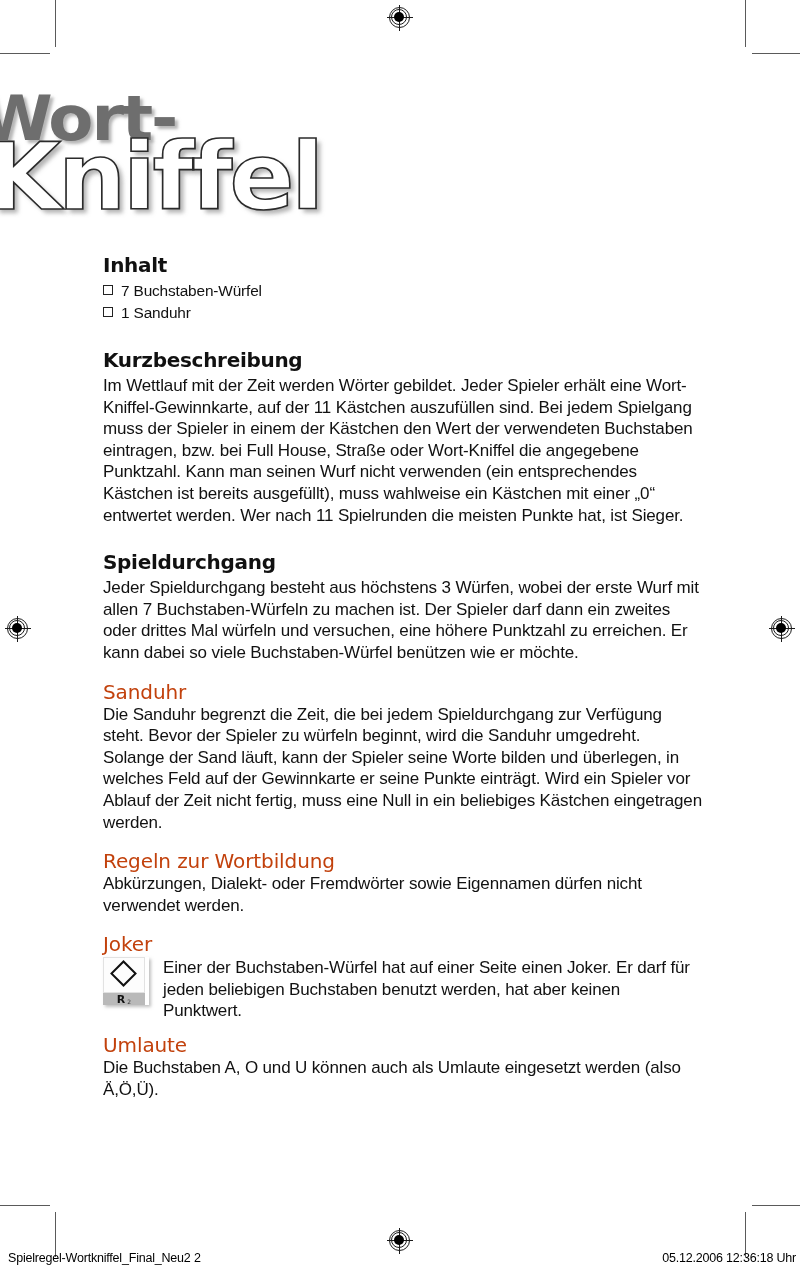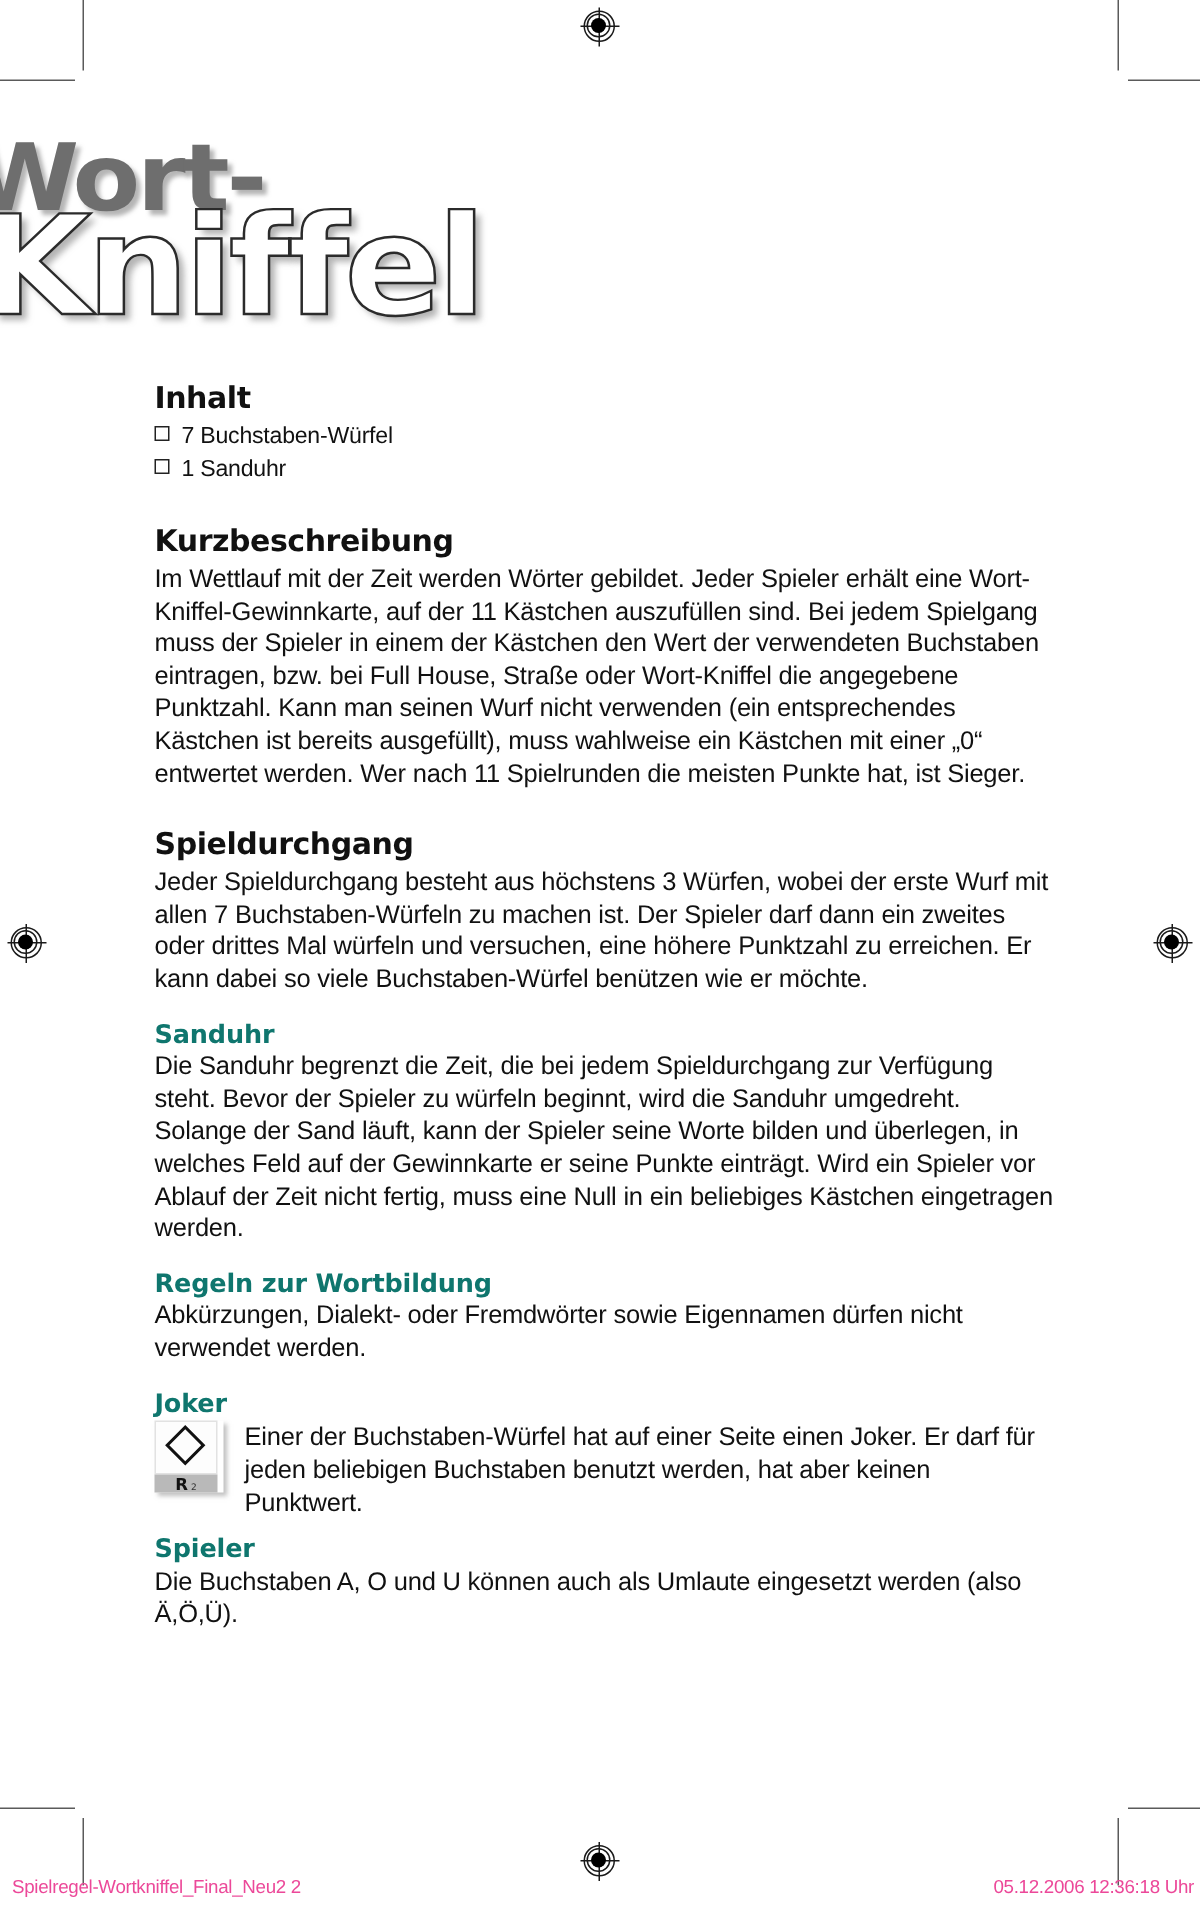--- a/index.html
+++ b/index.html
@@ -112,26 +112,26 @@
     font-family: "DejaVu Sans", sans-serif;
     font-weight: bold;
     font-size: 20px;
     line-height: 1.05;
     margin: 0 0 4px 0;
     letter-spacing: -0.3px;
     color: #111;
   }
   h2.sub-title {
     font-family: "DejaVu Sans", sans-serif;
-    font-weight: bold;
-    font-size: 17px;
+    font-weight: normal;
+    font-size: 20px;
     line-height: 1.1;
     margin: 0 0 1px 0;
     letter-spacing: -0.1px;
-    color: #0f766e;
+    color: #c2410c;
   }
   p.body-text {
     font-size: 17px;
     line-height: 21.6px;
     margin: 0;
     letter-spacing: -0.15px;
     color: #111;
     text-align: left;
   }
 
@@ -230,21 +230,21 @@
   }
 
   
   .footer {
     position: absolute;
     left: 0;
     top: 1251px;
     width: 800px;
     height: 24px;
     font-size: 12.5px;
-    color: #ec4899;
+    color: #000000;
     letter-spacing: -0.2px;
   }
   .footer .f-left {
     position: absolute;
     left: 8px;
     top: 0;
     white-space: nowrap;
   }
   .footer .f-right {
     position: absolute;
@@ -364,21 +364,21 @@
       </div>
       <div class="joker-text">
         <p class="body-text">Einer der Buchstaben-Würfel hat auf einer Seite einen Joker. Er darf für jeden beliebigen Buchstaben benutzt werden, hat aber keinen Punktwert.</p>
       </div>
     </div>
   </div>
 
   <div class="gap-sm"></div>
 
   <div class="section">
-    <h2 class="sub-title">Spieler</h2>
+    <h2 class="sub-title">Umlaute</h2>
     <p class="body-text">Die Buchstaben A, O und U können auch als Umlaute eingesetzt werden (also Ä,Ö,Ü).</p>
   </div>
 
 </div>
 
 <div class="footer">
   <span class="f-left">Spielregel-Wortkniffel_Final_Neu2   2</span>
   <span class="f-right">05.12.2006   12:36:18 Uhr</span>
 </div>
 

